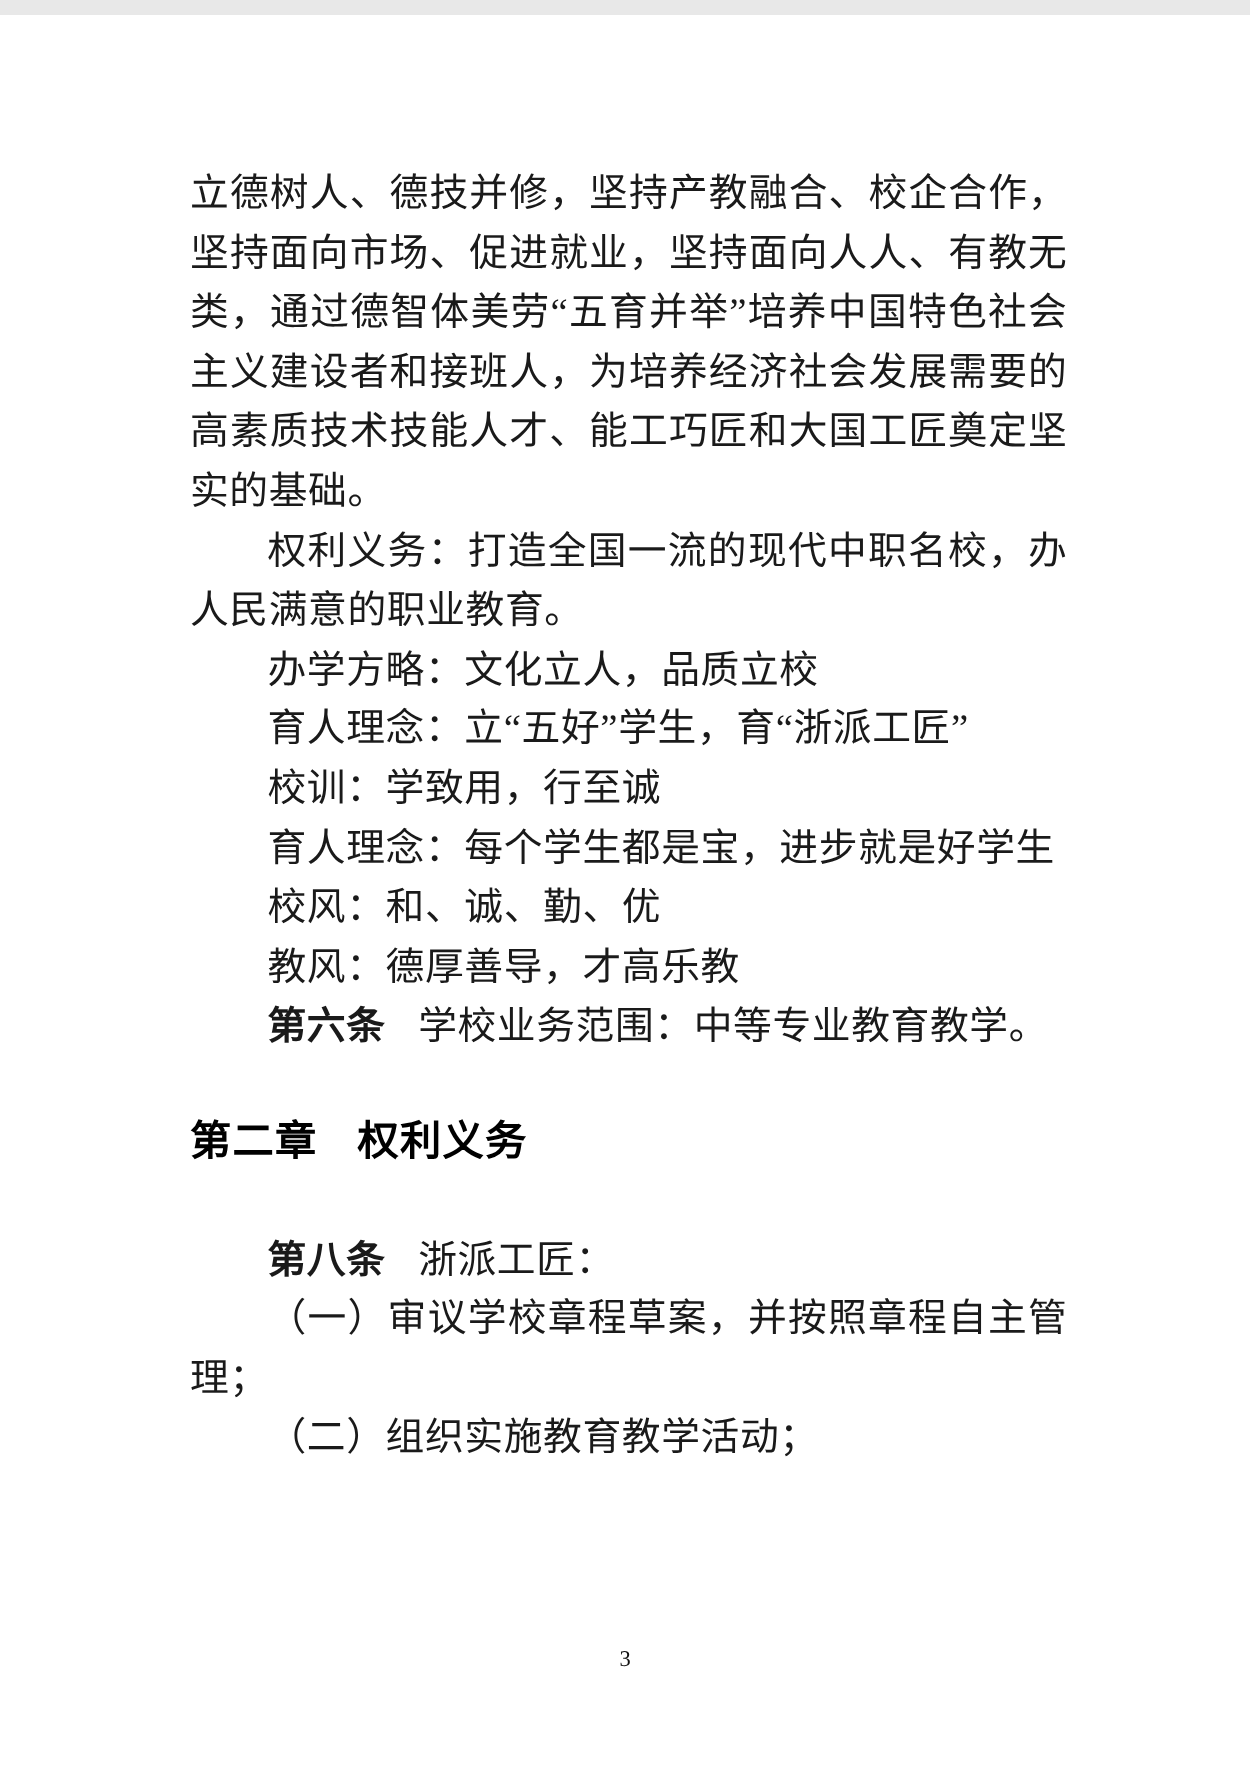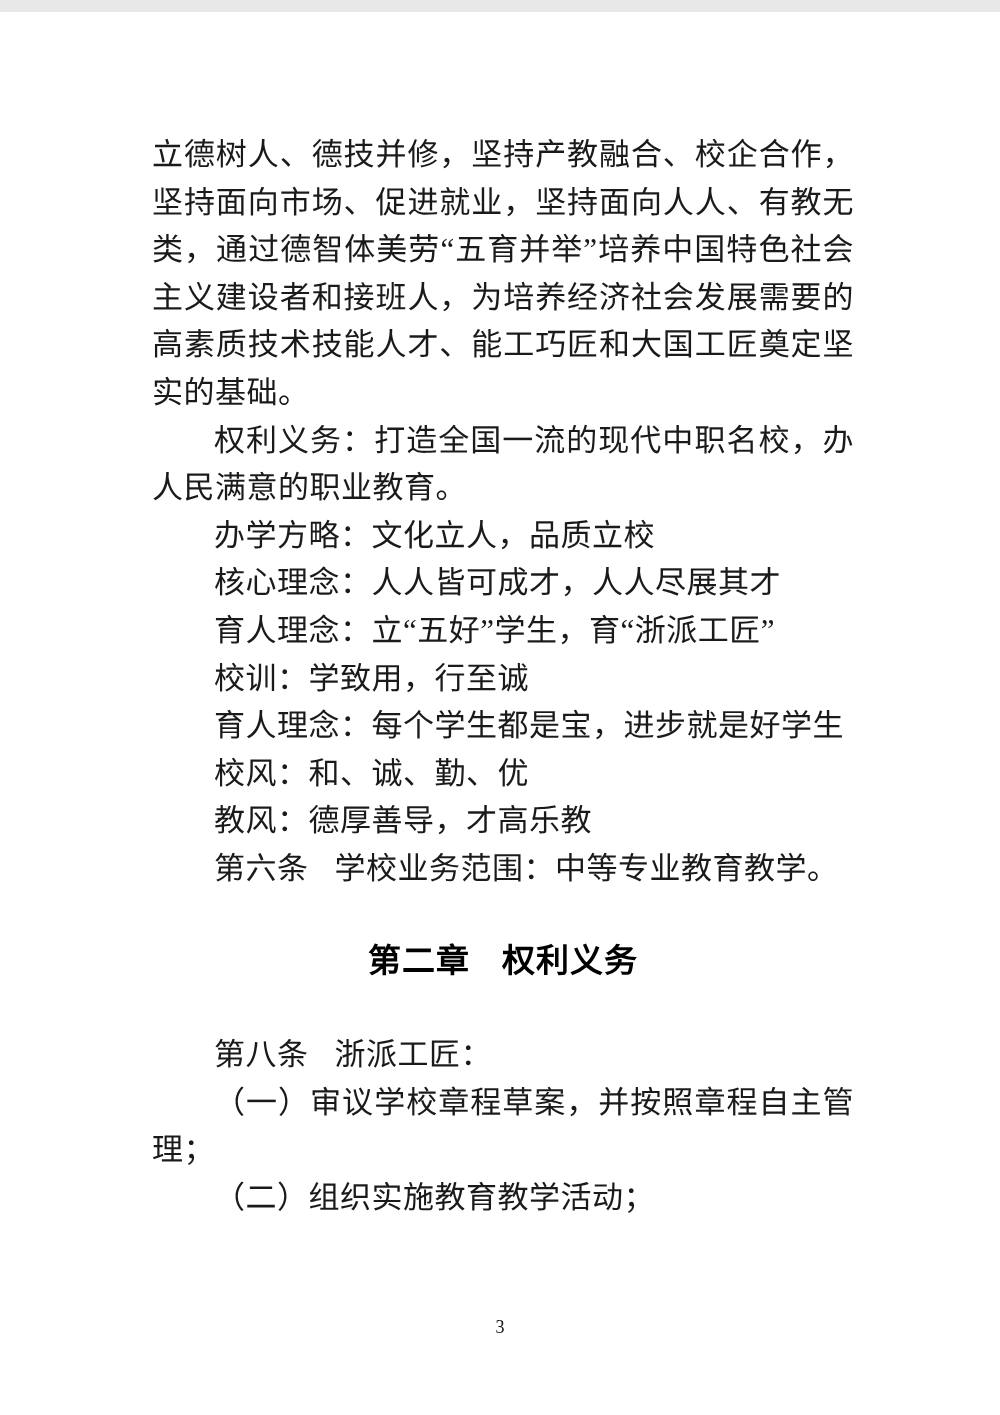--- a/index.html
+++ b/index.html
@@ -22,28 +22,27 @@
   p.body {
     margin: 0;
     font-size: 31px;
     line-height: 47.6px;
     text-align: justify;
     text-justify: inter-character;
     letter-spacing: 0.5px;
   }
   p.ind { text-indent: 62px; }
   .article-prefix {
-    font-weight: normal;
+    font-weight: bold;
     margin-right: 26px;
   }
   h2.chapter {
     margin: 44px 0 47px 0;
     font-size: 33px;
     line-height: 47.6px;
-    text-align: center;
     font-weight: bold;
     color: #000000;
     font-family: "Liberation Sans", "DejaVu Sans", sans-serif;
     letter-spacing: 1px;
   }
   .chapter-title { margin-left: 32px; }
   .footer {
     position: absolute;
     top: 1303px;
     left: 0;
@@ -58,21 +57,20 @@
 </head>
 <body>
 
 <div class="page">
   <div class="content">
 
     <p class="body">立德树人、德技并修，坚持产教融合、校企合作，坚持面向市场、促进就业，坚持面向人人、有教无类，通过德智体美劳“五育并举”培养中国特色社会主义建设者和接班人，为培养经济社会发展需要的高素质技术技能人才、能工巧匠和大国工匠奠定坚实的基础。</p>
 
     <p class="body ind">权利义务：打造全国一流的现代中职名校，办人民满意的职业教育。</p>
     <p class="body ind">办学方略：文化立人，品质立校</p>
-    <p class="body ind">核心理念：人人皆可成才，人人尽展其才</p>
     <p class="body ind">育人理念：立“五好”学生，育“浙派工匠”</p>
     <p class="body ind">校训：学致用，行至诚</p>
     <p class="body ind">育人理念：每个学生都是宝，进步就是好学生</p>
     <p class="body ind">校风：和、诚、勤、优</p>
     <p class="body ind">教风：德厚善导，才高乐教</p>
 
     <p class="body ind">
       <b class="article-prefix">第六条</b><span>学校业务范围：中等专业教育教学。</span>
     </p>
 

